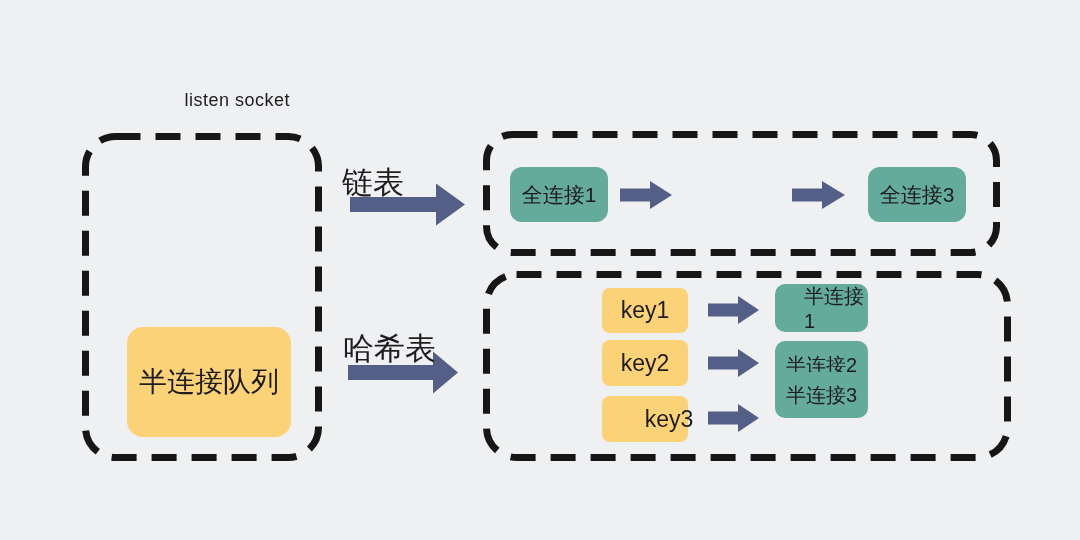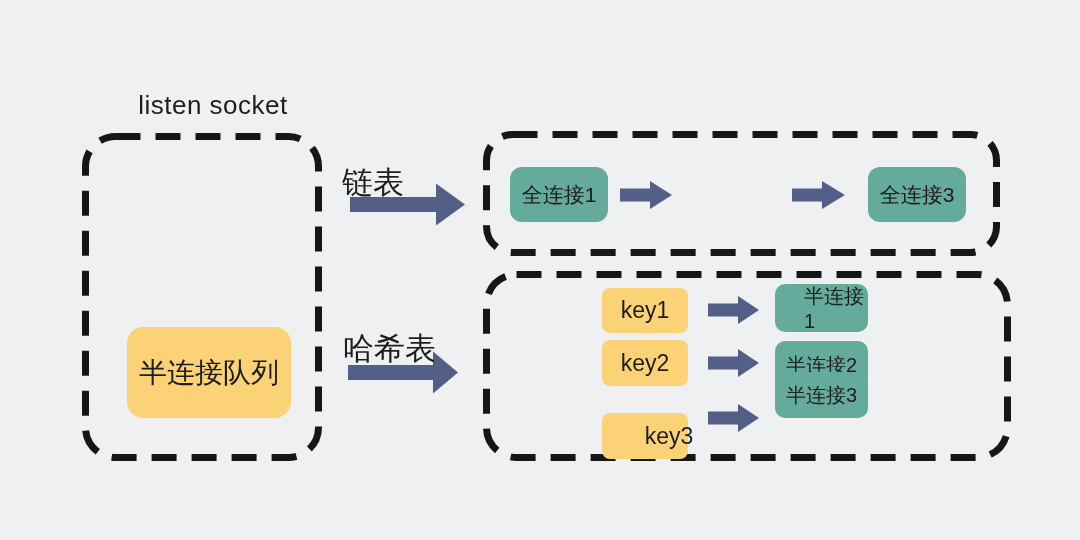--- a/index.html
+++ b/index.html
@@ -31,25 +31,25 @@
     stroke: var(--dash);
     stroke-width: 7;
   }
   .arrow { fill: var(--arrow); }
   .label {
     position: absolute;
     color: var(--ink);
     white-space: nowrap;
   }
   .title {
-    left: 128px; top: 90px;
+    left: 120px; top: 90px;
     width: 170px;
-    font-size: 26px;
+    font-size: 18px;
     letter-spacing: 0.5px;
-    text-align: center;
+    text-align: right;
   }
   .edge-label {
     font-size: 31px;
     width: 110px;
     text-align: left;
   }
   .node {
     position: absolute;
     display: flex;
     align-items: center;
@@ -79,29 +79,29 @@
 
     <polygon class="arrow" points="620,188.5 650,188.5 650,181 672,195 650,209 650,201.5 620,201.5"></polygon>
     <polygon class="arrow" points="792,188.5 822,188.5 822,181 845,195 822,209 822,201.5 792,201.5"></polygon>
 
     <polygon class="arrow" points="708,303.5 738,303.5 738,296 759,310 738,324 738,316.5 708,316.5"></polygon>
     <polygon class="arrow" points="708,356.5 738,356.5 738,349 759,363 738,377 738,369.5 708,369.5"></polygon>
     <polygon class="arrow" points="708,411.5 738,411.5 738,404 759,418 738,432 738,424.5 708,424.5"></polygon>
   </svg>
 
   <div class="label title">listen socket</div>
-  <div class="node yellow-box queue-box" style="left:127px; top:327px; height:91px;">半连接队列</div>
+  <div class="node yellow-box queue-box" style="left:127px; top:327px; height:110px;">半连接队列</div>
 
   <div class="label edge-label" style="left:342px; top:162px;">链表</div>
   <div class="label edge-label" style="left:343px; top:328px;">哈希表</div>
 
   <div class="node teal-box ll-node" style="left:510px;">全连接1</div>
   <div class="node teal-box ll-node" style="left:868px;">全连接3</div>
 
   <div class="node yellow-box key-box" style="top:288px; height:45px;">key1</div>
   <div class="node yellow-box key-box" style="top:340px;">key2</div>
-  <div class="node yellow-box key-box" style="top:413px;padding-left:48px;">key3</div>
+  <div class="node yellow-box key-box" style="top:396px;padding-left:48px;">key3</div>
 
   <div class="node teal-box val-box" style="top:284px;padding-left:29px;">半连接1</div>
   <div class="node teal-box val-box" style="top:341px;">半连接2</div>
   <div class="node teal-box val-box" style="top:372px; height:46px;">半连接3</div>
 
 </div>
 
 </body></html>

